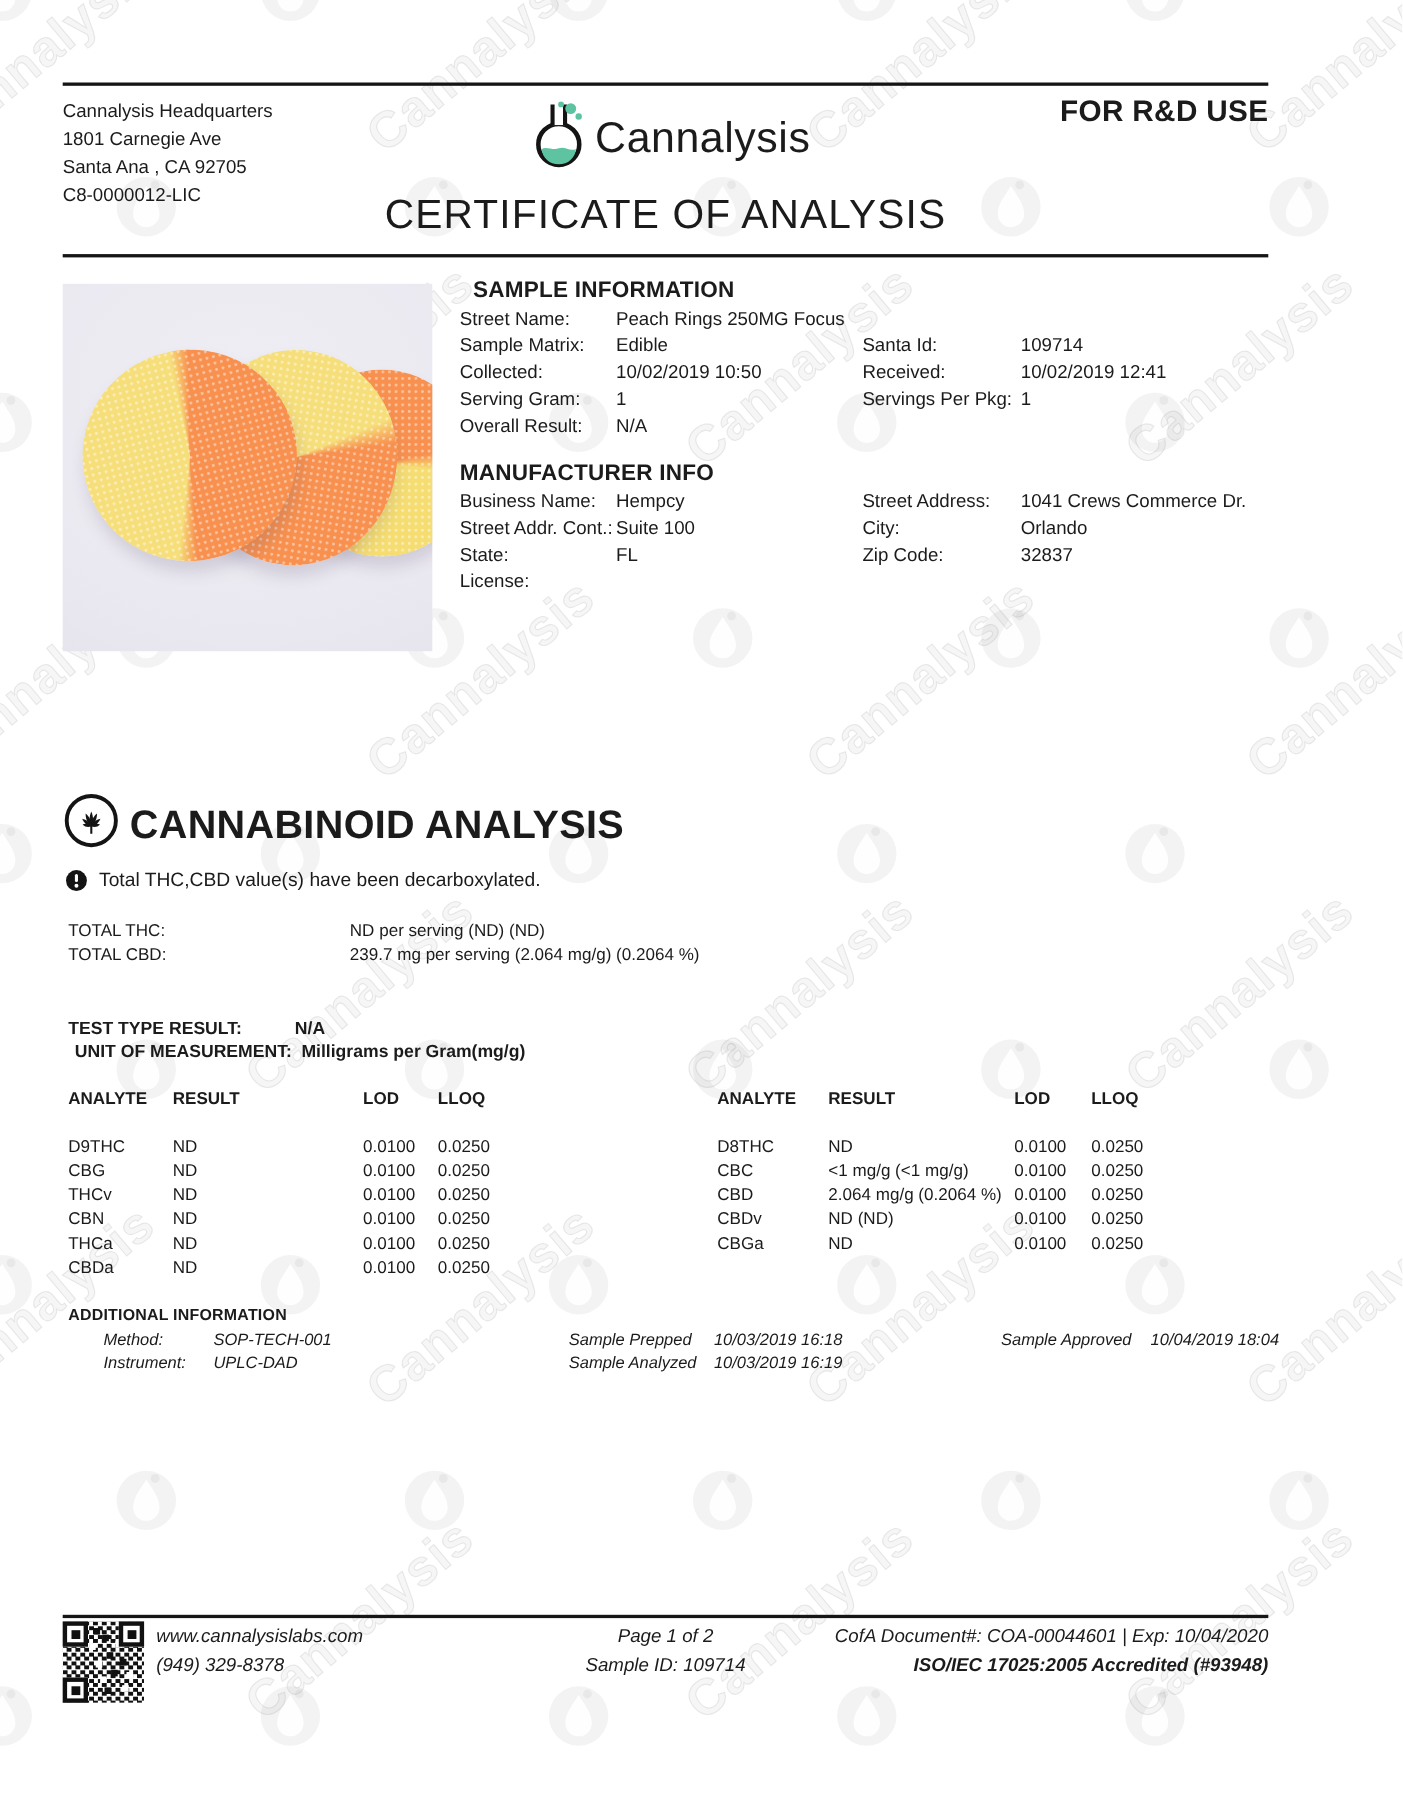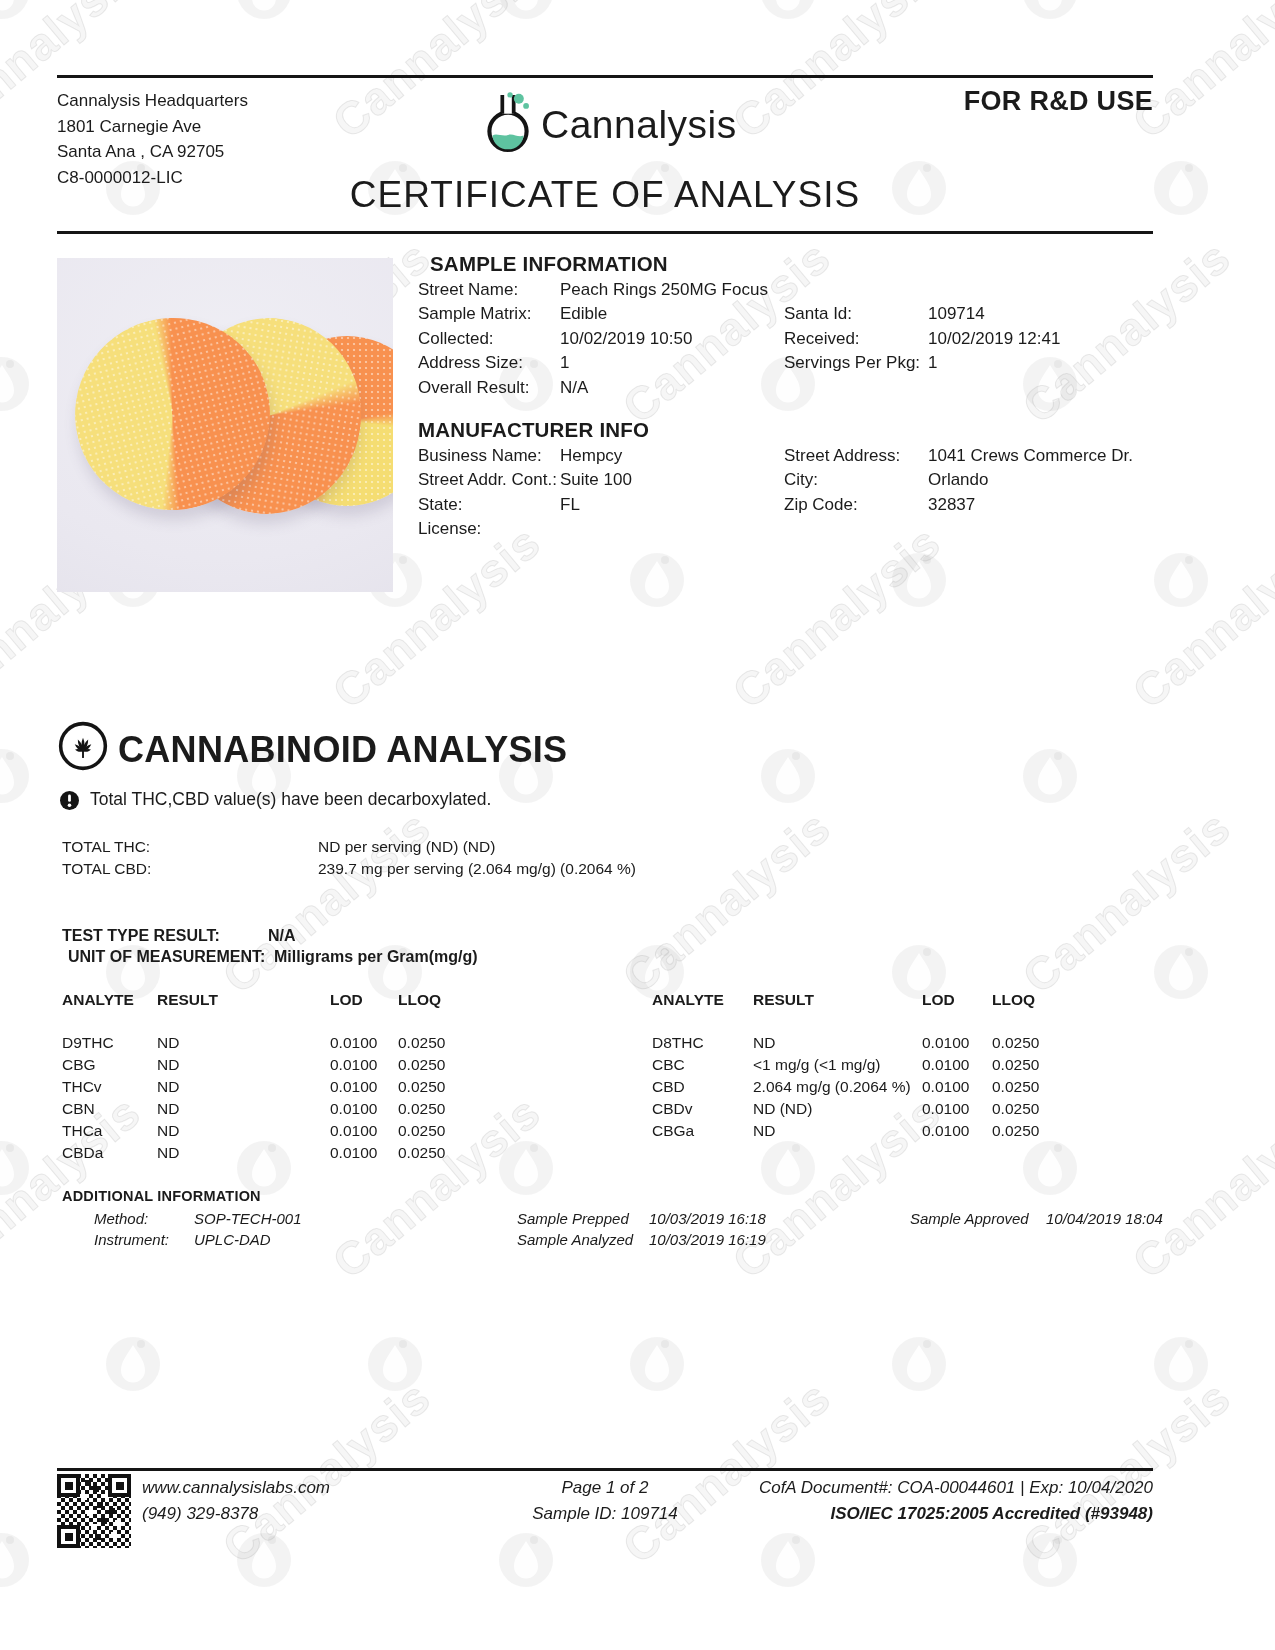--- a/index.html
+++ b/index.html
@@ -356,21 +356,21 @@
       </div>
       <div class="ring" style="left:205px;top:78px;width:170px;height:170px;z-index:1;
                   --seg:conic-gradient(from -90deg, #f8914f 0 47%, #f5dd72 52% 79%, #f8914f 84%);">
       </div>
     </div>
 
     <div class="abs section-h" style="left:430px;top:252px;">SAMPLE INFORMATION</div>
     <div class="frow lw142" style="left:418px;top:280px;"><span class="lbl">Street Name:</span><span>Peach Rings 250MG Focus</span></div>
     <div class="frow lw142" style="left:418px;top:304px;"><span class="lbl">Sample Matrix:</span><span>Edible</span></div>
     <div class="frow lw142" style="left:418px;top:329px;"><span class="lbl">Collected:</span><span>10/02/2019 10:50</span></div>
-    <div class="frow lw142" style="left:418px;top:353px;"><span class="lbl">Address Size:</span><span>1</span></div>
+    <div class="frow lw142" style="left:418px;top:353px;"><span class="lbl">Serving Gram:</span><span>1</span></div>
     <div class="frow lw142" style="left:418px;top:378px;"><span class="lbl">Overall Result:</span><span>N/A</span></div>
     <div class="frow lw144" style="left:784px;top:304px;"><span class="lbl">Santa Id:</span><span>109714</span></div>
     <div class="frow lw144" style="left:784px;top:329px;"><span class="lbl">Received:</span><span>10/02/2019 12:41</span></div>
     <div class="frow lw144" style="left:784px;top:353px;"><span class="lbl">Servings Per Pkg:</span><span>1</span></div>
 
     <div class="abs section-h" style="left:418px;top:418px;">MANUFACTURER INFO</div>
     <div class="frow lw142" style="left:418px;top:446px;"><span class="lbl">Business Name:</span><span>Hempcy</span></div>
     <div class="frow lw142" style="left:418px;top:470px;"><span class="lbl">Street Addr. Cont.:</span><span>Suite 100</span></div>
     <div class="frow lw142" style="left:418px;top:495px;"><span class="lbl">State:</span><span>FL</span></div>
     <div class="frow lw142" style="left:418px;top:519px;"><span class="lbl">License:</span><span></span></div>

